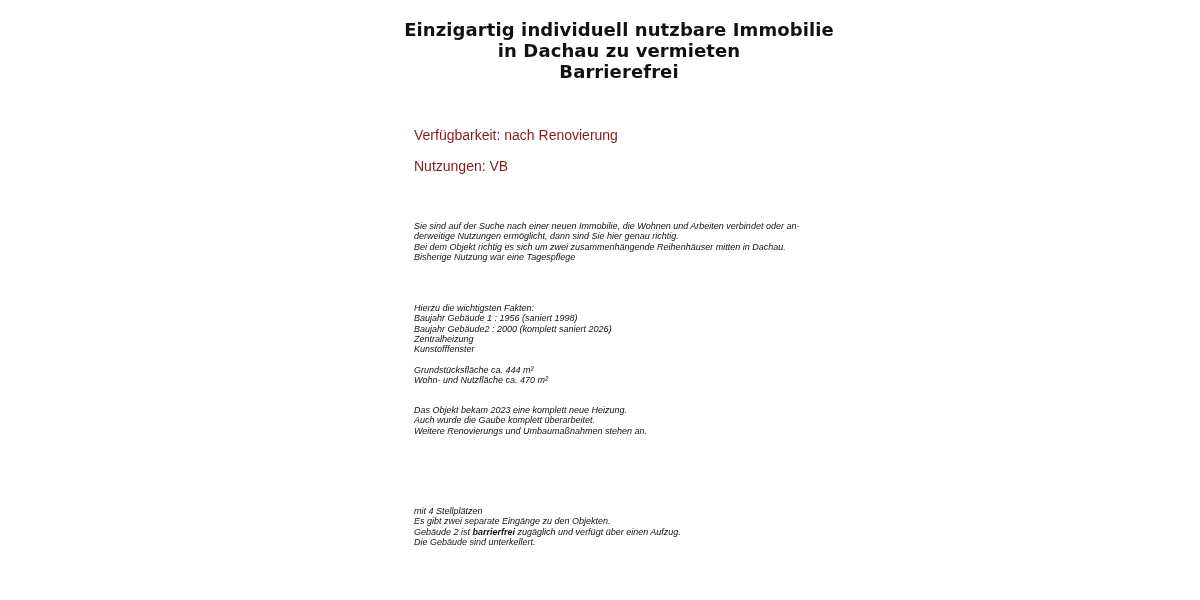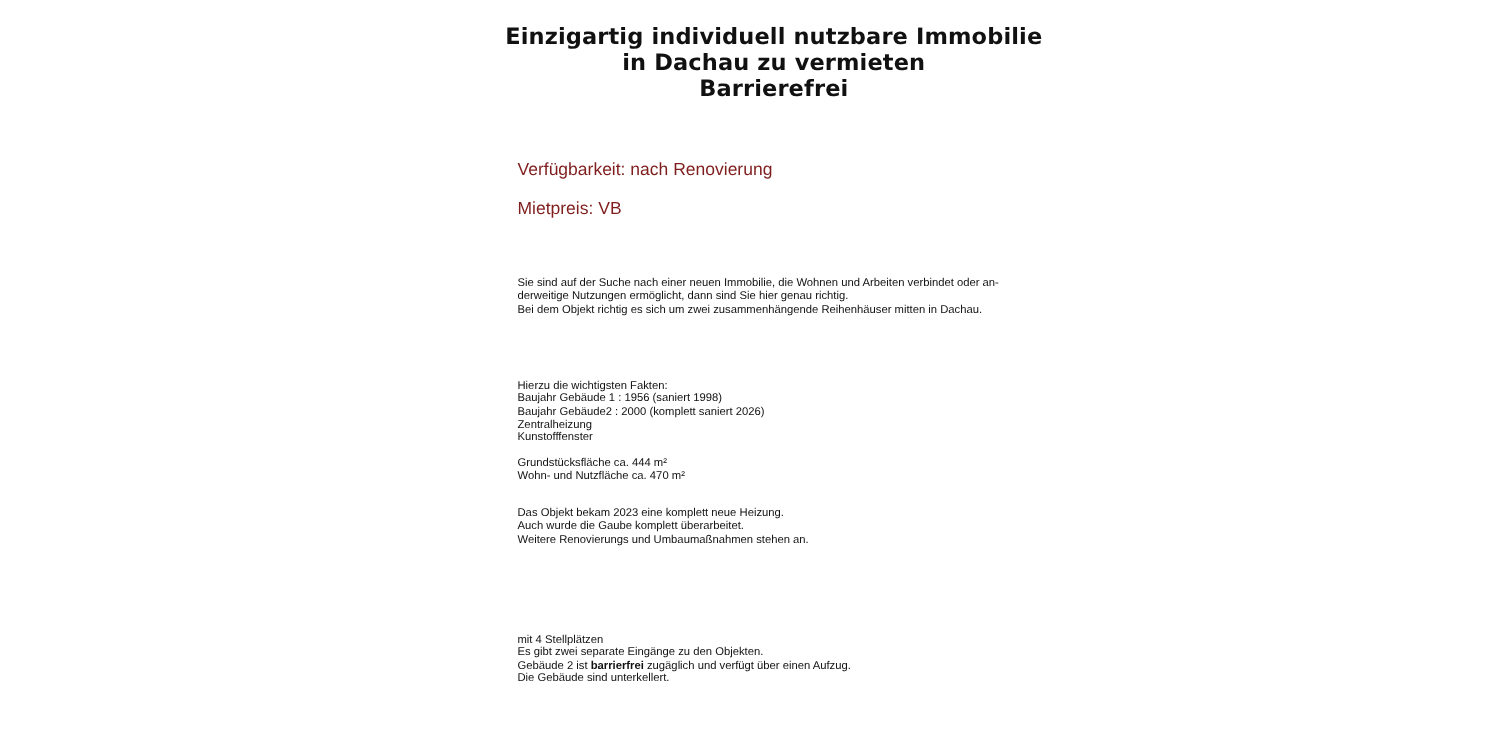--- a/index.html
+++ b/index.html
@@ -37,40 +37,41 @@
       color: #7f1d1d;
     }
     .block {
       position: absolute;
       left: 414px;
       font-size: 9px;
       line-height: 10.3px;
       color: #111111;
       white-space: nowrap;
     }
-    .block .line { height: 10.3px; }
+    .block .line { height: 10.3px; font-style: italic; }
     .block .gap { height: 10.3px; }
     .bold { font-weight: bold; margin-top: 36px; }
   </style>
 </head>
 <body>
 
 <div class="title">
   <div>Einzigartig individuell nutzbare Immobilie</div>
   <div>in Dachau zu vermieten</div>
   <div>Barrierefrei</div>
 </div>
 
 <div class="meta" style="top:127px;">Verfügbarkeit: nach Renovierung</div>
-<div class="meta" style="top:158px;">Mietpreis: VB</div>
+<div class="meta" style="top:158px;">Nutzungen: VB</div>
 
 <div class="block" style="top:221px;">
   <div class="line">Sie sind auf der Suche nach einer neuen Immobilie, die Wohnen und Arbeiten verbindet oder an-</div>
   <div class="line">derweitige Nutzungen ermöglicht, dann sind Sie hier genau richtig.</div>
   <div class="line">Bei dem Objekt richtig es sich um zwei zusammenhängende Reihenhäuser mitten in Dachau.</div>
+  <div class="line">Bisherige Nutzung war eine Tagespflege</div>
 </div>
 
 <div class="block" style="top:303px;">
   <div class="line">Hierzu die wichtigsten Fakten:</div>
   <div class="line">Baujahr Gebäude 1 : 1956  (saniert 1998)</div>
   <div class="line">Baujahr Gebäude2 : 2000 (komplett saniert 2026)</div>
   <div class="line">Zentralheizung</div>
   <div class="line">Kunstofffenster</div>
   <div class="gap"></div>
   <div class="line">Grundstücksfläche ca. 444 m²</div>

